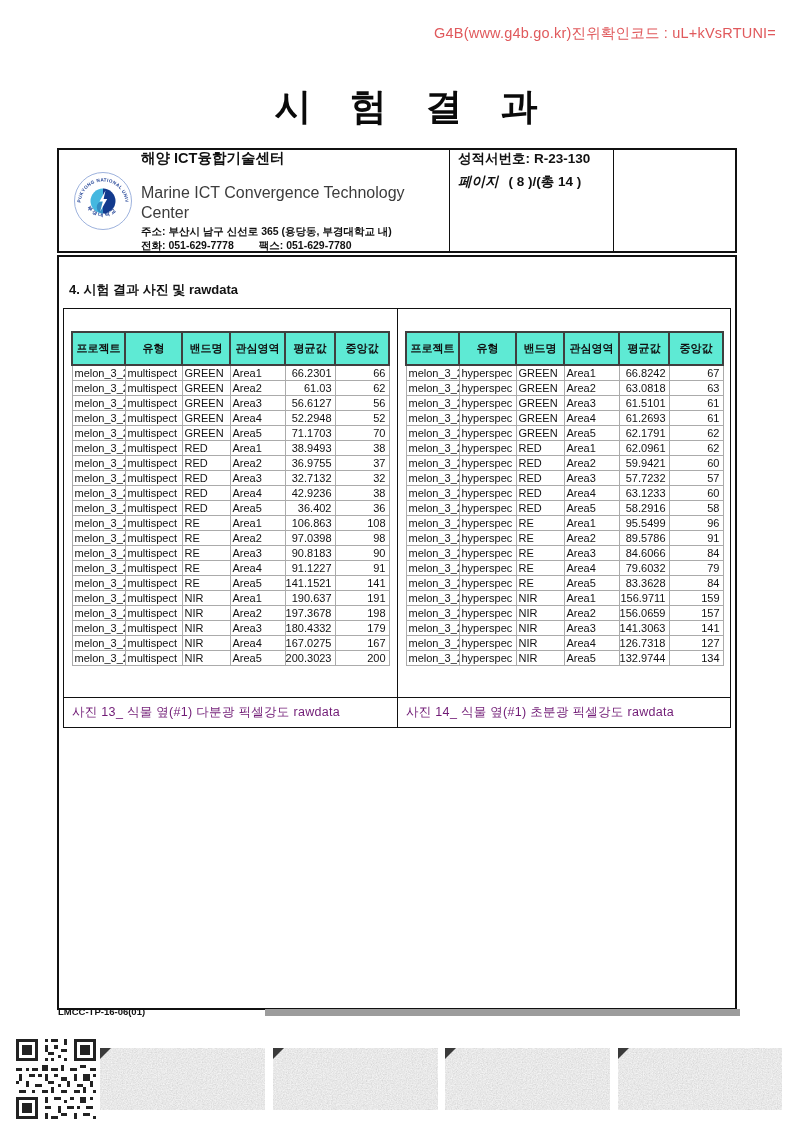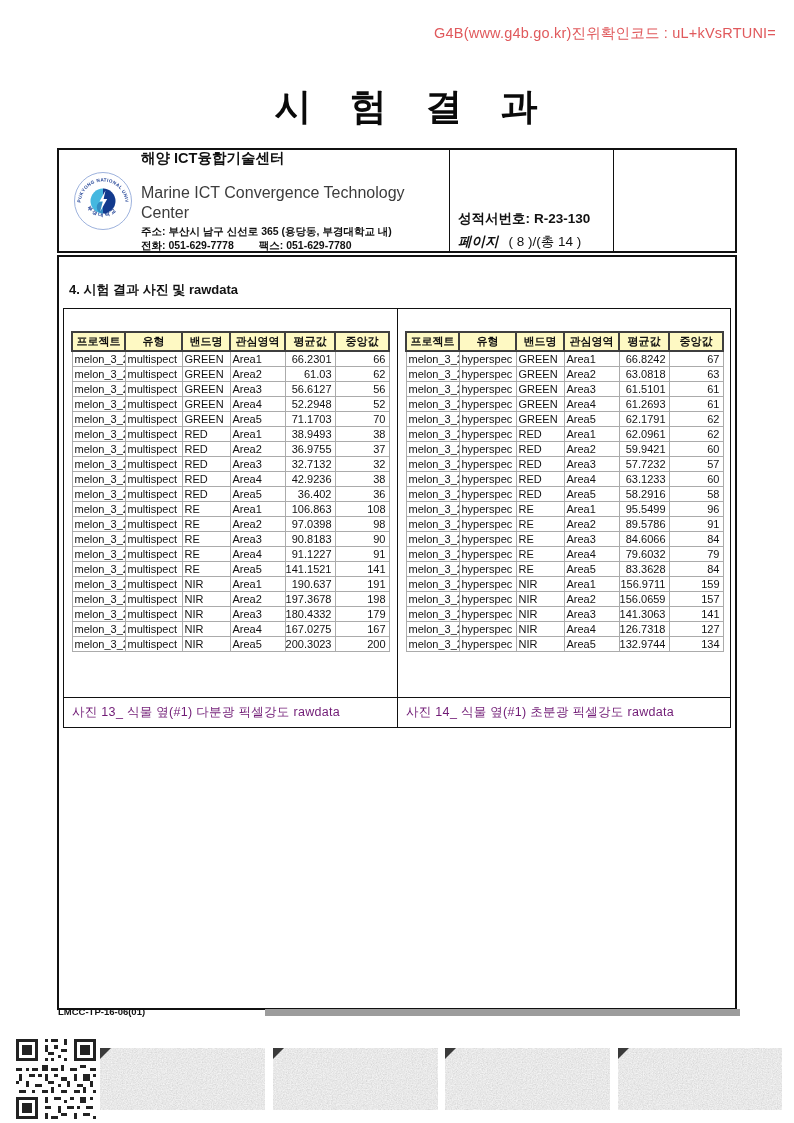--- a/index.html
+++ b/index.html
@@ -13,50 +13,50 @@
 
   
   .doc-title { position:absolute; top:82px; left:16px; width:100%; text-align:center;
                font-size:37px; font-weight:700; letter-spacing:14px; color:#0a0a0a; }
 
   
   .header-box { position:absolute; left:57px; top:148px; width:680px; height:105px;
                 border:2px solid #111; display:flex; }
   .hb-left { width:391px; border-right:1.5px solid #111; display:flex; align-items:center; padding-left:14px; }
   .hb-mid  { width:164px; border-right:1.5px solid #111; display:flex; flex-direction:column;
-             justify-content:flex-end; padding-left:8px; gap:5px; }
+             justify-content:flex-start; padding-left:8px; gap:5px; }
   .hb-right{ flex:1; }
   .logo-wrap { width:60px; height:60px; flex:0 0 60px; margin-right:8px; }
   .org-text { line-height:1.25; }
   .org-name   { font-size:14.5px; font-weight:700; }
   .center-name{ font-size:14.5px; font-weight:700; }
   .center-en  { font-size:16px; color:#3c3c3c; margin-top:16px; }
   .org-addr   { font-size:10.5px; font-weight:700; margin-top:2px; }
   .org-tel    { font-size:10.5px; font-weight:700; margin-top:1px; }
   .org-tel .fax { margin-left:22px; }
   .report-line { font-size:13.5px; font-weight:700; white-space:nowrap; }
   .report-line .val { margin-left:4px; }
   .page-line   { font-size:13.5px; white-space:nowrap; }
   .page-line .lbl { font-weight:700;font-style:italic; }
-  .page-line .val { font-weight:400; margin-left:10px; }
+  .page-line .val { font-weight:700; margin-left:10px; }
 
   
   .main-box { position:absolute; left:57px; top:255px; width:680px; height:755px;
               border:2px solid #111; }
   .section-title { position:absolute; top:24px; left:10px; font-size:13px; font-weight:700; }
 
   .panel-wrap { position:absolute; left:4px; top:51px; width:668px; height:420px;
                 border:1px solid #111; display:flex; }
   .panel { position:relative; width:50%; height:100%; }
   .panel.right { border-left:1.5px solid #111; }
 
   .sheet { position:absolute; top:22px; left:7px; border-collapse:collapse;
            table-layout:fixed; width:317px; background:#fff; }
   .sheet th { border:2px solid #3f3f3f; font-size:11px; font-weight:700;
-              height:19px; text-align:center; white-space:nowrap; overflow:hidden; background:#fef9c3; }
+              height:33px; text-align:center; white-space:nowrap; overflow:hidden; background:#5eead4; }
   .sheet td { border:1px solid #ababab; font-size:11px; height:15px;
               white-space:nowrap; overflow:hidden; }
   .sheet td.txt { text-align:left; padding-left:2px; }
   .sheet td.num { text-align:right; padding-right:3px; }
 
   .caption-bar { position:absolute; left:0; bottom:0; width:100%; height:30px;
                  border-top:1.5px solid #111; display:flex; align-items:center;
                  padding-left:8px; font-size:12.5px; color:#701a75; letter-spacing:0.3px; }
 
   

